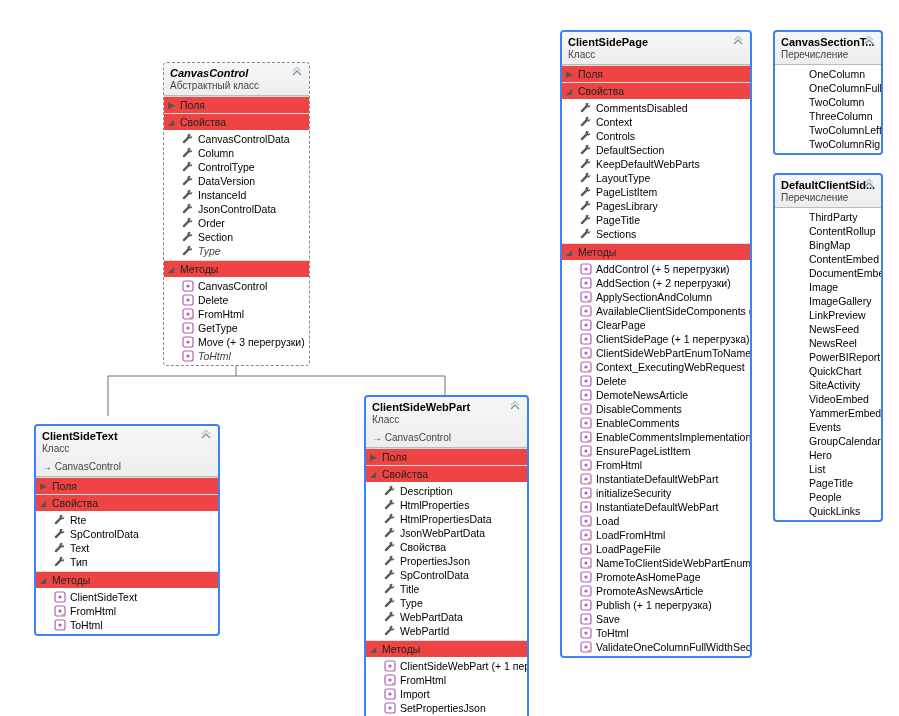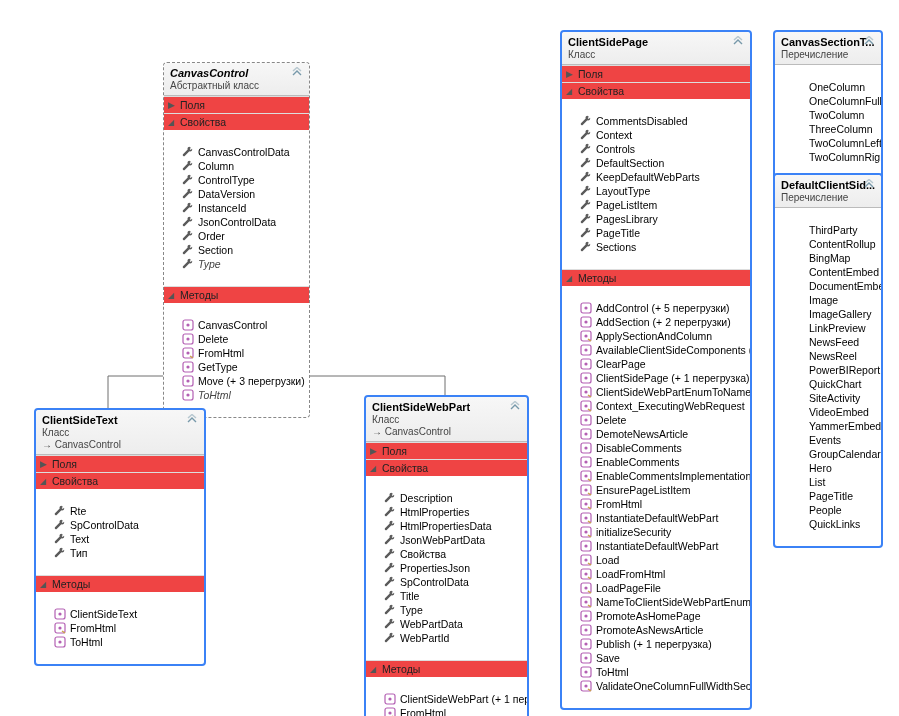--- a/index.html
+++ b/index.html
@@ -36,21 +36,21 @@
     font-size: 11px;
   }
   .class-kind {
     font-size: 10px;
     color: #444;
     margin-top: 1px;
   }
   .class-base {
     font-size: 10px;
     color: #444;
-    margin-top: 1px;
+    margin-top: 7px;
   }
   .expand-btn {
     position: absolute;
     top: 4px;
     right: 6px;
     width: 12px;
     height: 12px;
     cursor: pointer;
   }
   .section-hdr {
@@ -65,21 +65,21 @@
   }
   .section-hdr .tri {
     width: 10px;
     font-size: 9px;
     color: #555;
     margin-right: 2px;
   }
   .section-hdr.collapsed .tri::before { content: "▶"; }
   .section-hdr:not(.collapsed) .tri::before { content: "◢"; font-size:8px; }
   .member-list {
-    padding: 15px 0;
+    padding: 2px 0;
   }
   .member {
     display: flex;
     align-items: center;
     padding: 0 6px 0 18px;
     font-size: 10.5px;
     line-height: 14px;
     white-space: nowrap;
     overflow: hidden;
     text-overflow: ellipsis;
@@ -233,21 +233,21 @@
       <div class="member italic">
         <span class="icon"><svg width="12" height="12" viewBox="0 0 12 12">
             <rect x="1" y="1" width="10" height="10" rx="2" fill="none" stroke="#b35fb3" stroke-width="1.2"></rect>
             <circle cx="6" cy="6" r="1.6" fill="#b35fb3"></circle>
           </svg></span>
         <span class="lbl">ToHtml</span>
       </div>
     </div>
   </div>
 
-<div class="class-box" id="box-ClientSideText" style="left:34px; top:408px; width:172px;">
+<div class="class-box" id="box-ClientSideText" style="left:34px; top:424px; width:186px;">
     <div class="class-header">
       <div class="class-name ">ClientSideText</div>
       <div class="class-kind">Класс</div>
       <div class="class-base">→ CanvasControl</div>
       <div class="expand-btn"><svg width="12" height="12" viewBox="0 0 12 12">
           <polyline class="chevrons" points="2,8 6,4 10,8"></polyline>
           <polyline class="chevrons" points="2,4 6,0.5 10,4" stroke-opacity="0.5"></polyline>
         </svg></div>
     </div>
     <div class="section-hdr collapsed">

